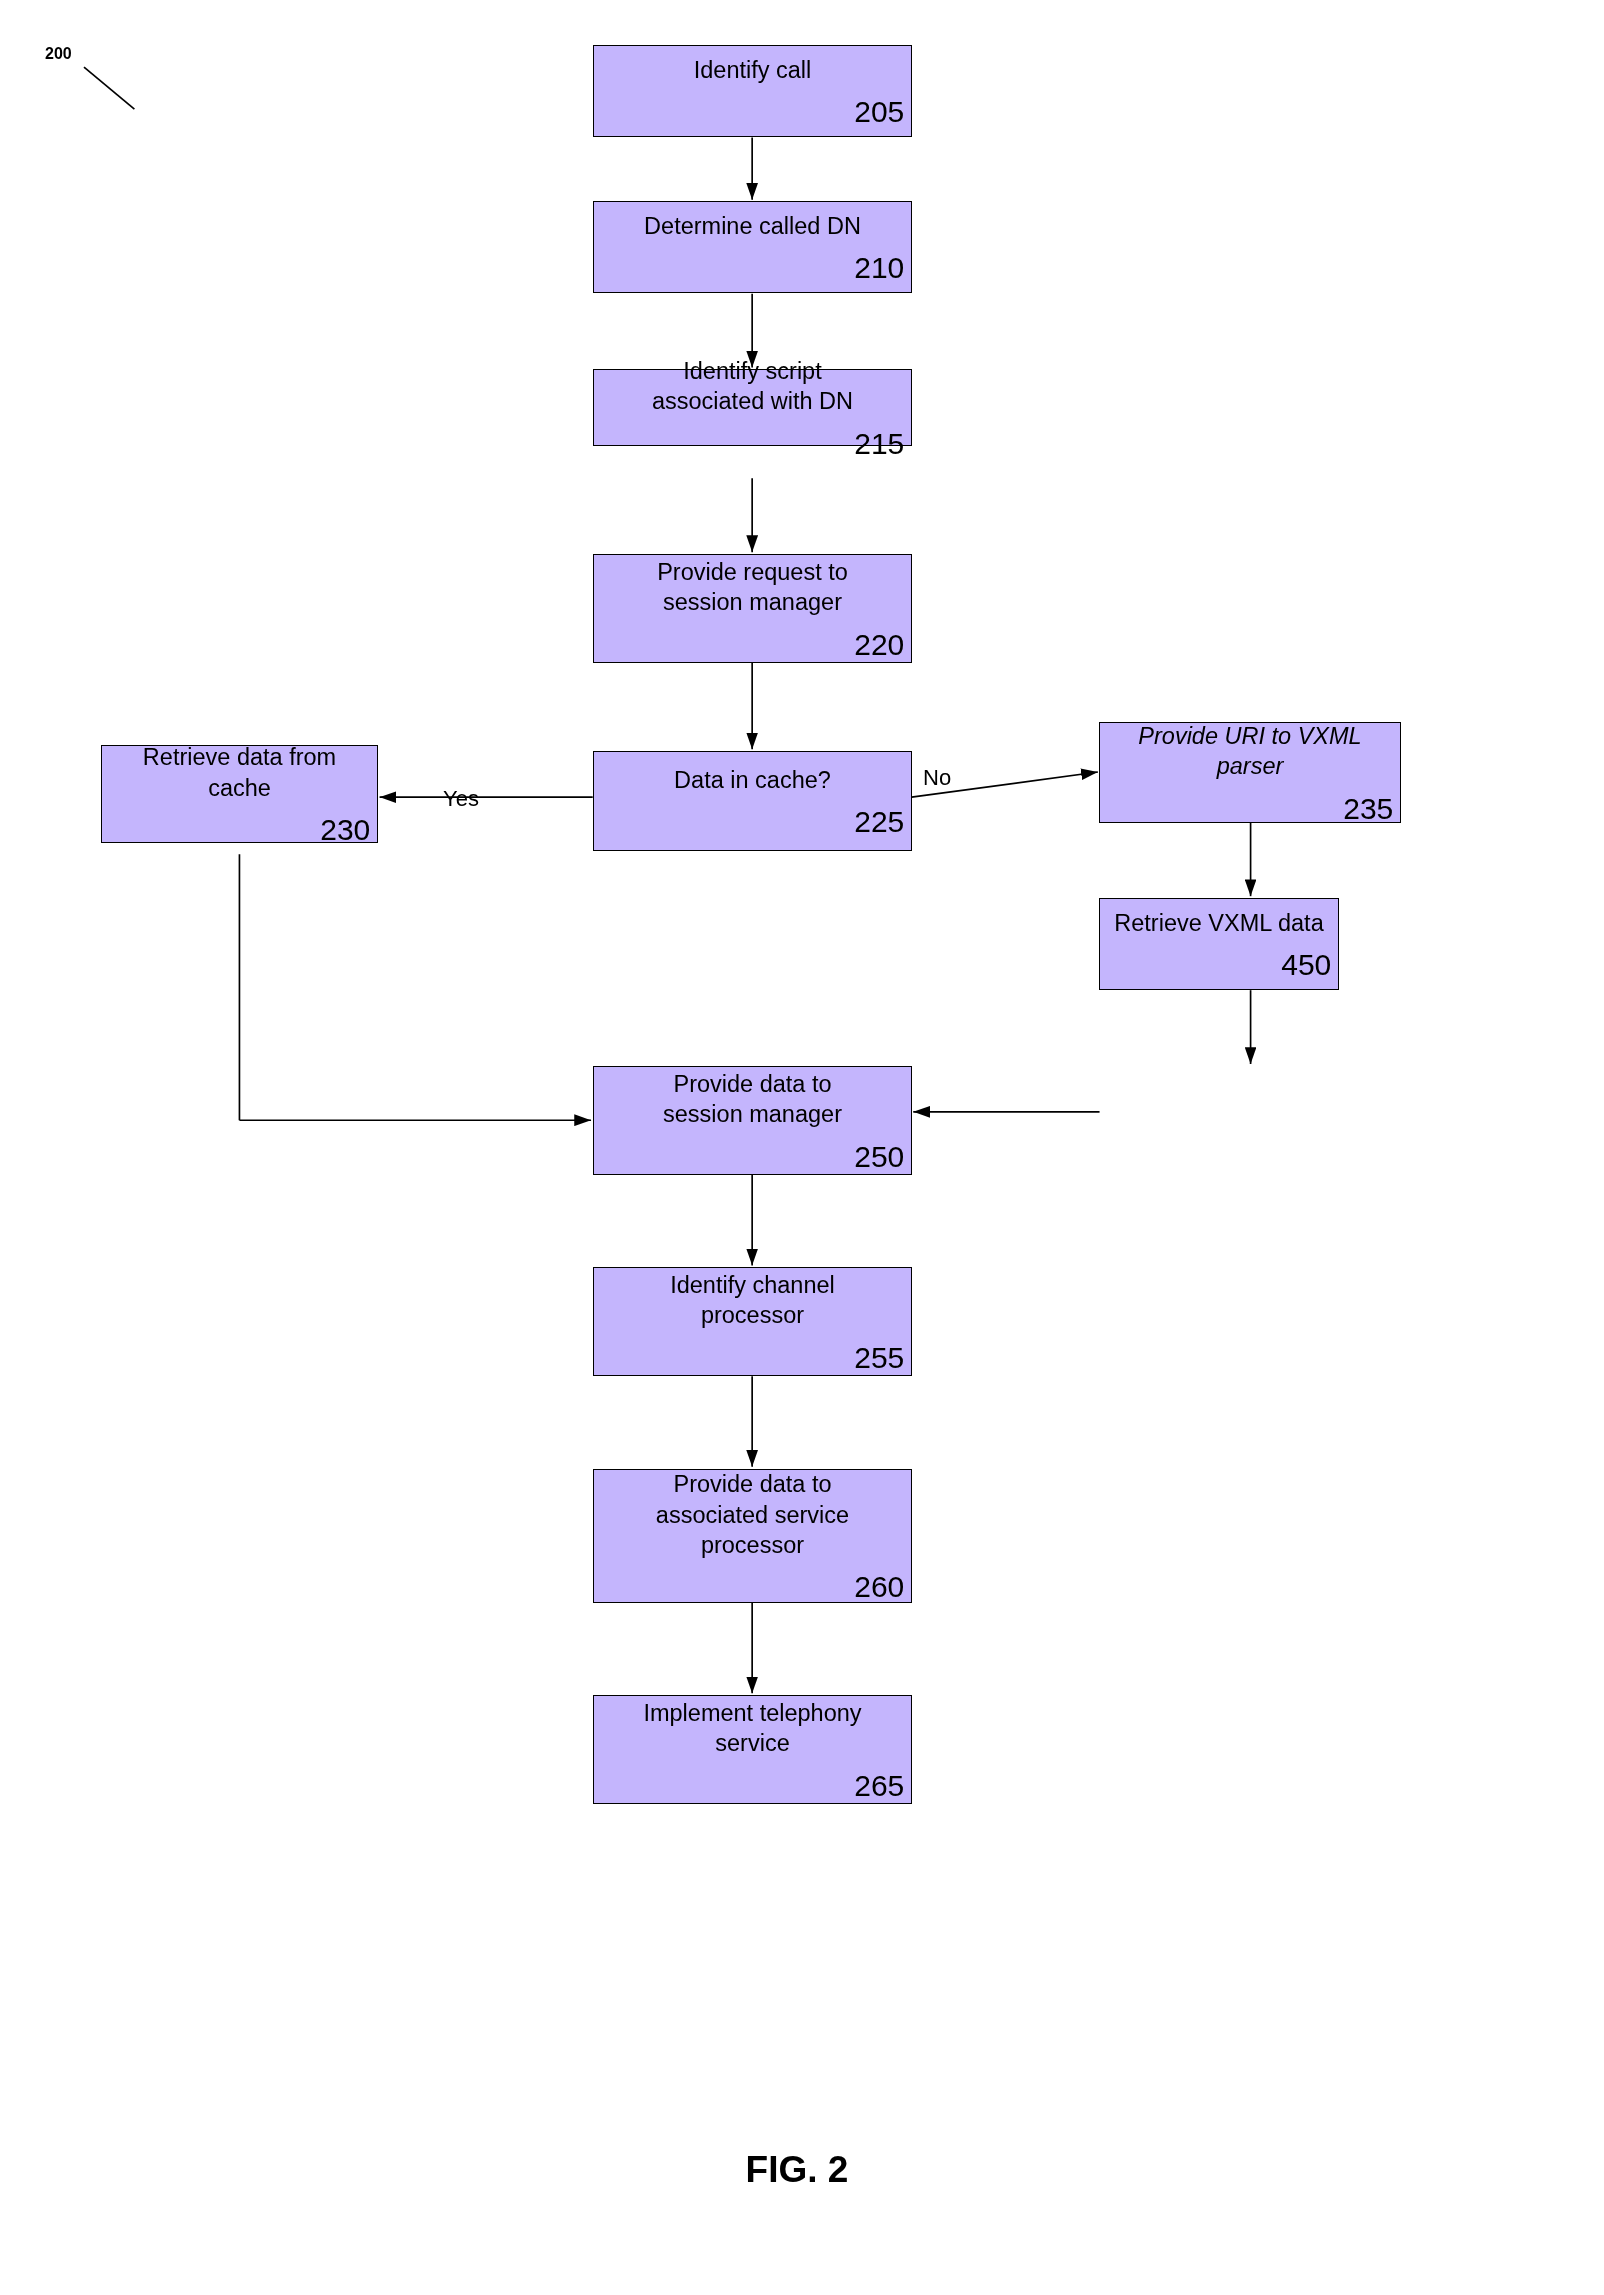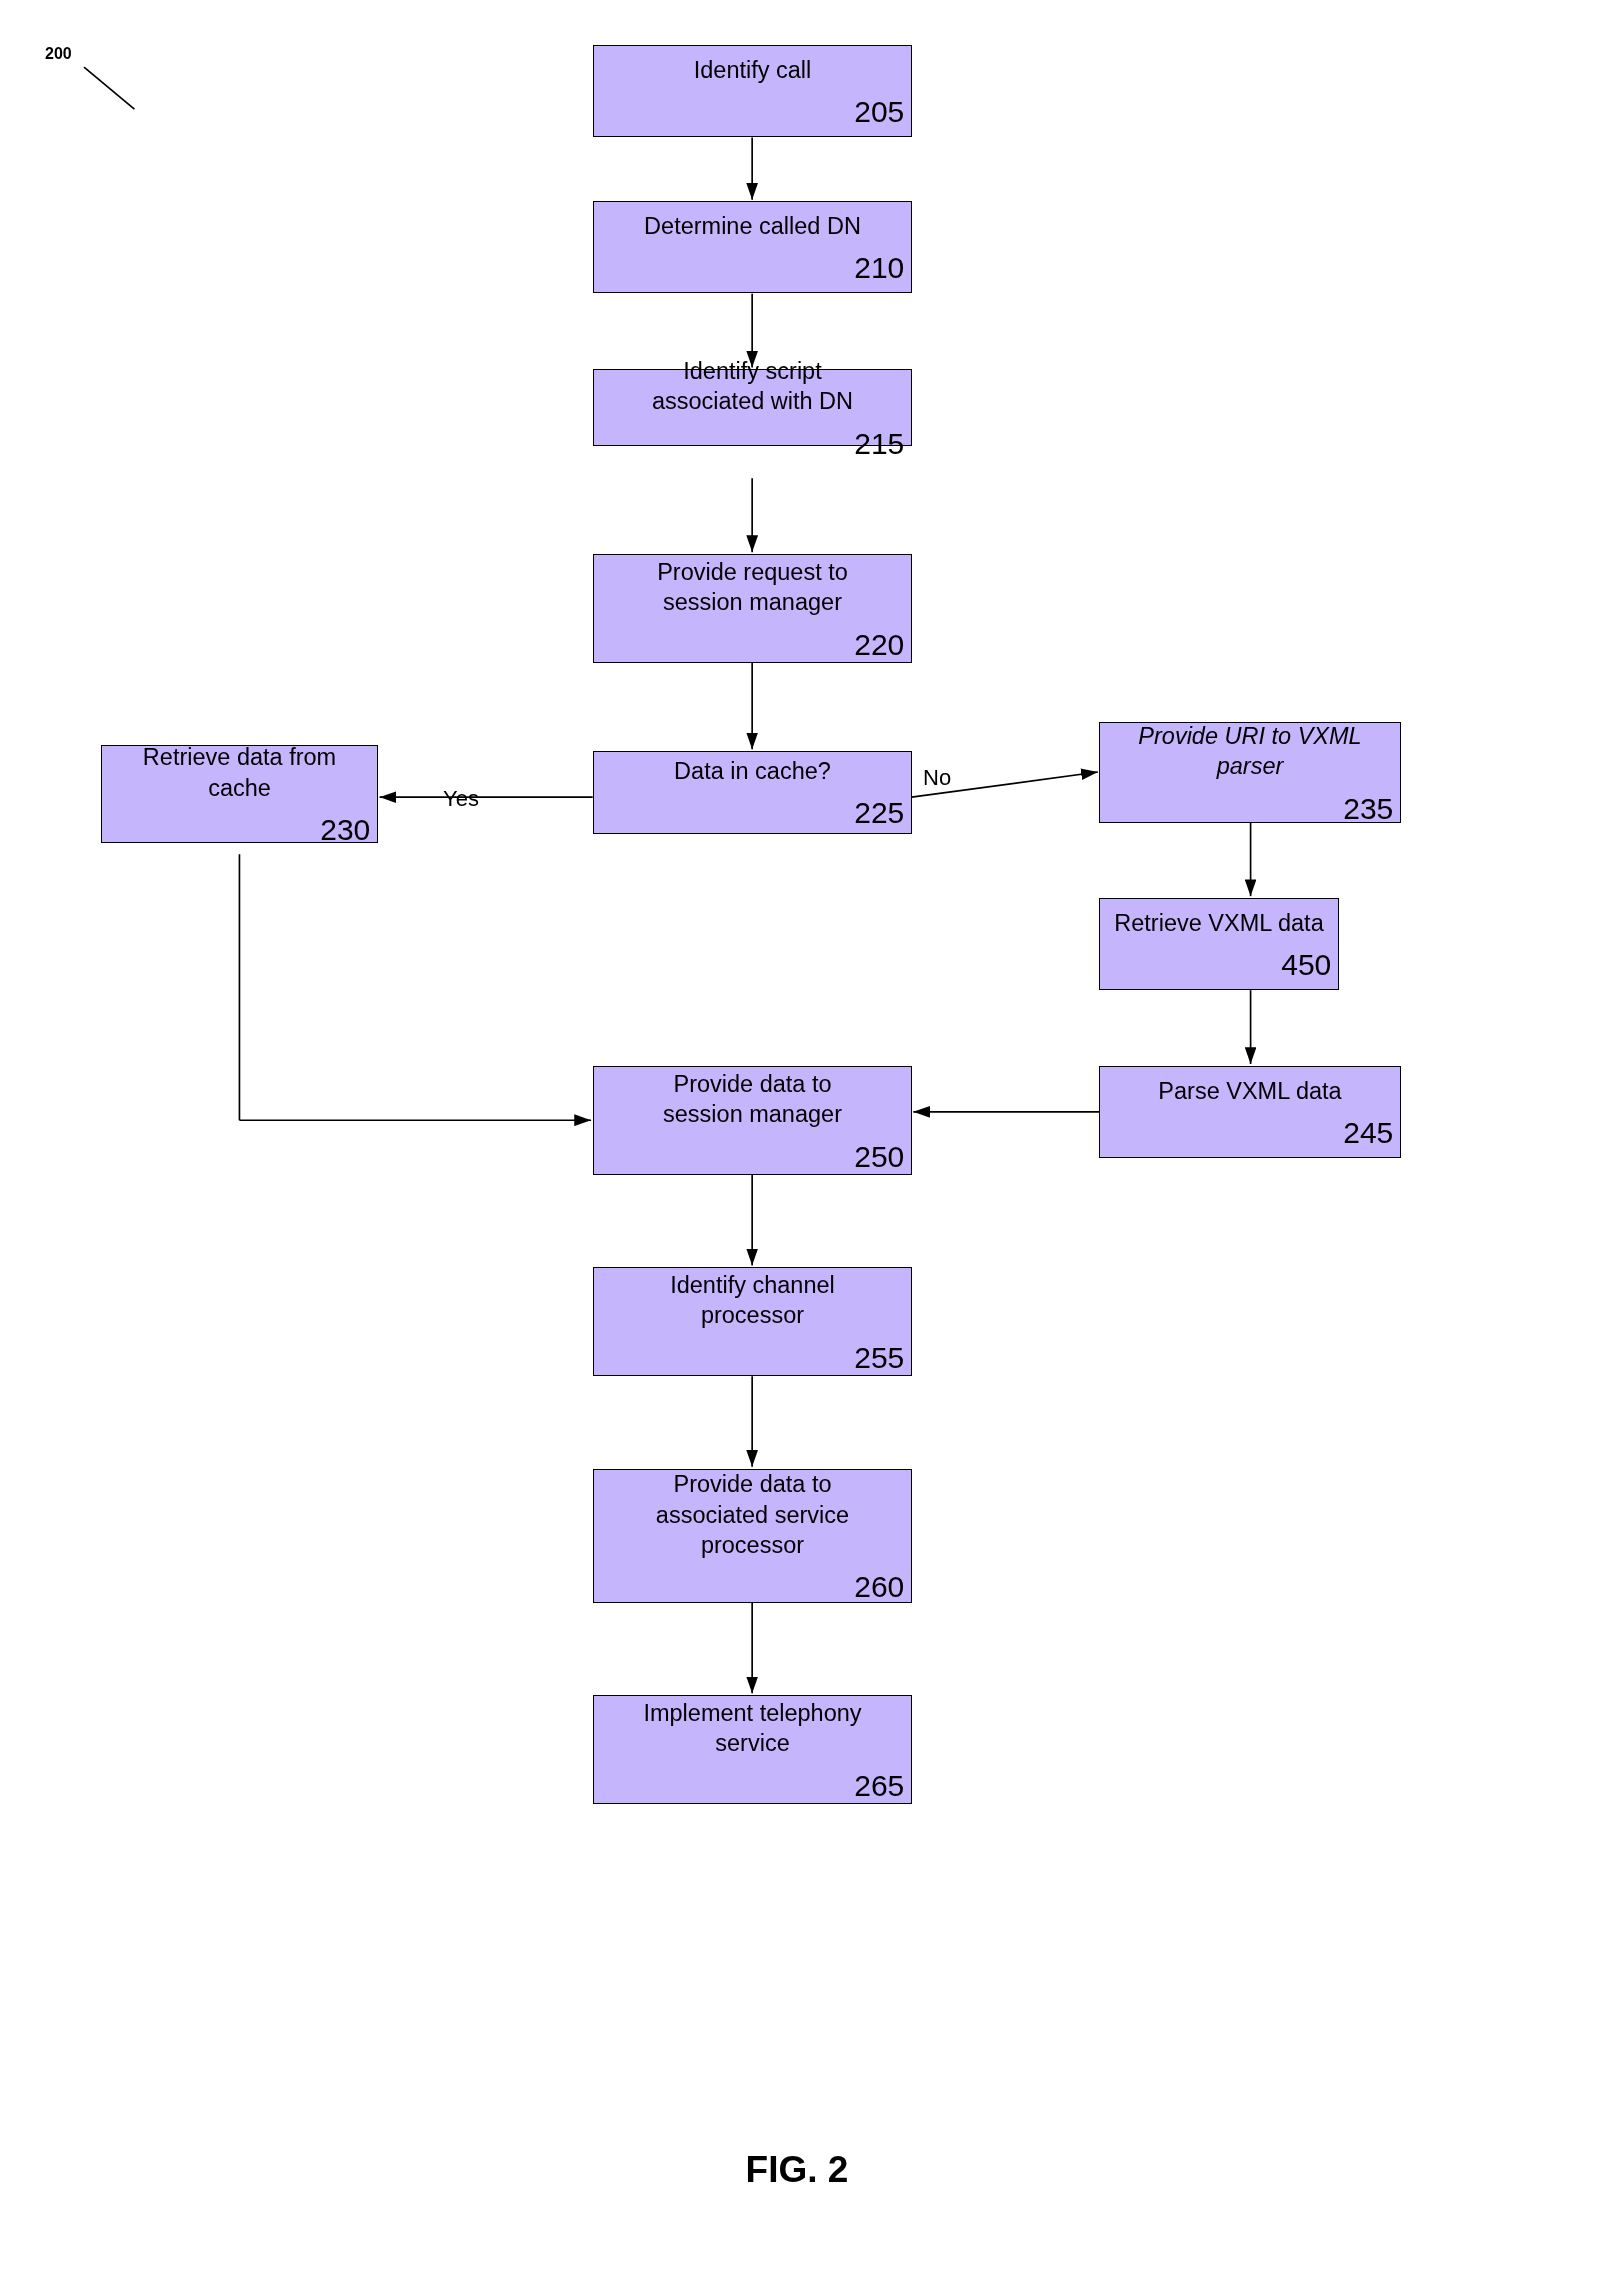--- a/index.html
+++ b/index.html
@@ -85,21 +85,21 @@
 associated with DN</span>
     <span class="step-num">215</span>
   </div>
 
   <div class="box" style="left:593px; top:554px; width:319px; height:109px;">
     <span style="padding:6.7px 10px; white-space:pre-wrap; text-align:center;">Provide request to
 session manager</span>
     <span class="step-num">220</span>
   </div>
 
-  <div class="box" style="left:593px; top:751px; width:319px; height:83px;">
+  <div class="box" style="left:593px; top:751px; width:319px; height:100px;">
     <span style="padding:6.7px 10px;">Data in cache?</span>
     <span class="step-num">225</span>
   </div>
 
   <div class="box" style="left:101px; top:745px; width:277px; height:98px;">
     <span style="padding:6.7px 10px; white-space:pre-wrap; text-align:center;">Retrieve data from
 cache</span>
     <span class="step-num">230</span>
   </div>
 
@@ -107,24 +107,20 @@
     <span style="padding:6.7px 10px; white-space:pre-wrap; text-align:center;font-style:italic;">Provide URI to VXML
 parser</span>
     <span class="step-num">235</span>
   </div>
 
   <div class="box" style="left:1099px; top:898px; width:240px; height:92px;">
     <span style="padding:6.7px 10px; white-space:pre-wrap; text-align:center;">Retrieve VXML data</span>
     <span class="step-num">450</span>
   </div>
 
-  <div class="box" style="left:1099px; top:1066px; width:302px; height:92px;">
-    <span style="padding:6.7px 10px;">Parse VXML data</span>
-    <span class="step-num">245</span>
-  </div>
 
   <div class="box" style="left:593px; top:1066px; width:319px; height:109px;">
     <span style="padding:6.7px 10px; white-space:pre-wrap; text-align:center;">Provide data to
 session manager</span>
     <span class="step-num">250</span>
   </div>
 
   <div class="box" style="left:593px; top:1267px; width:319px; height:109px;">
     <span style="padding:6.7px 10px; white-space:pre-wrap; text-align:center;">Identify channel
 processor</span>

